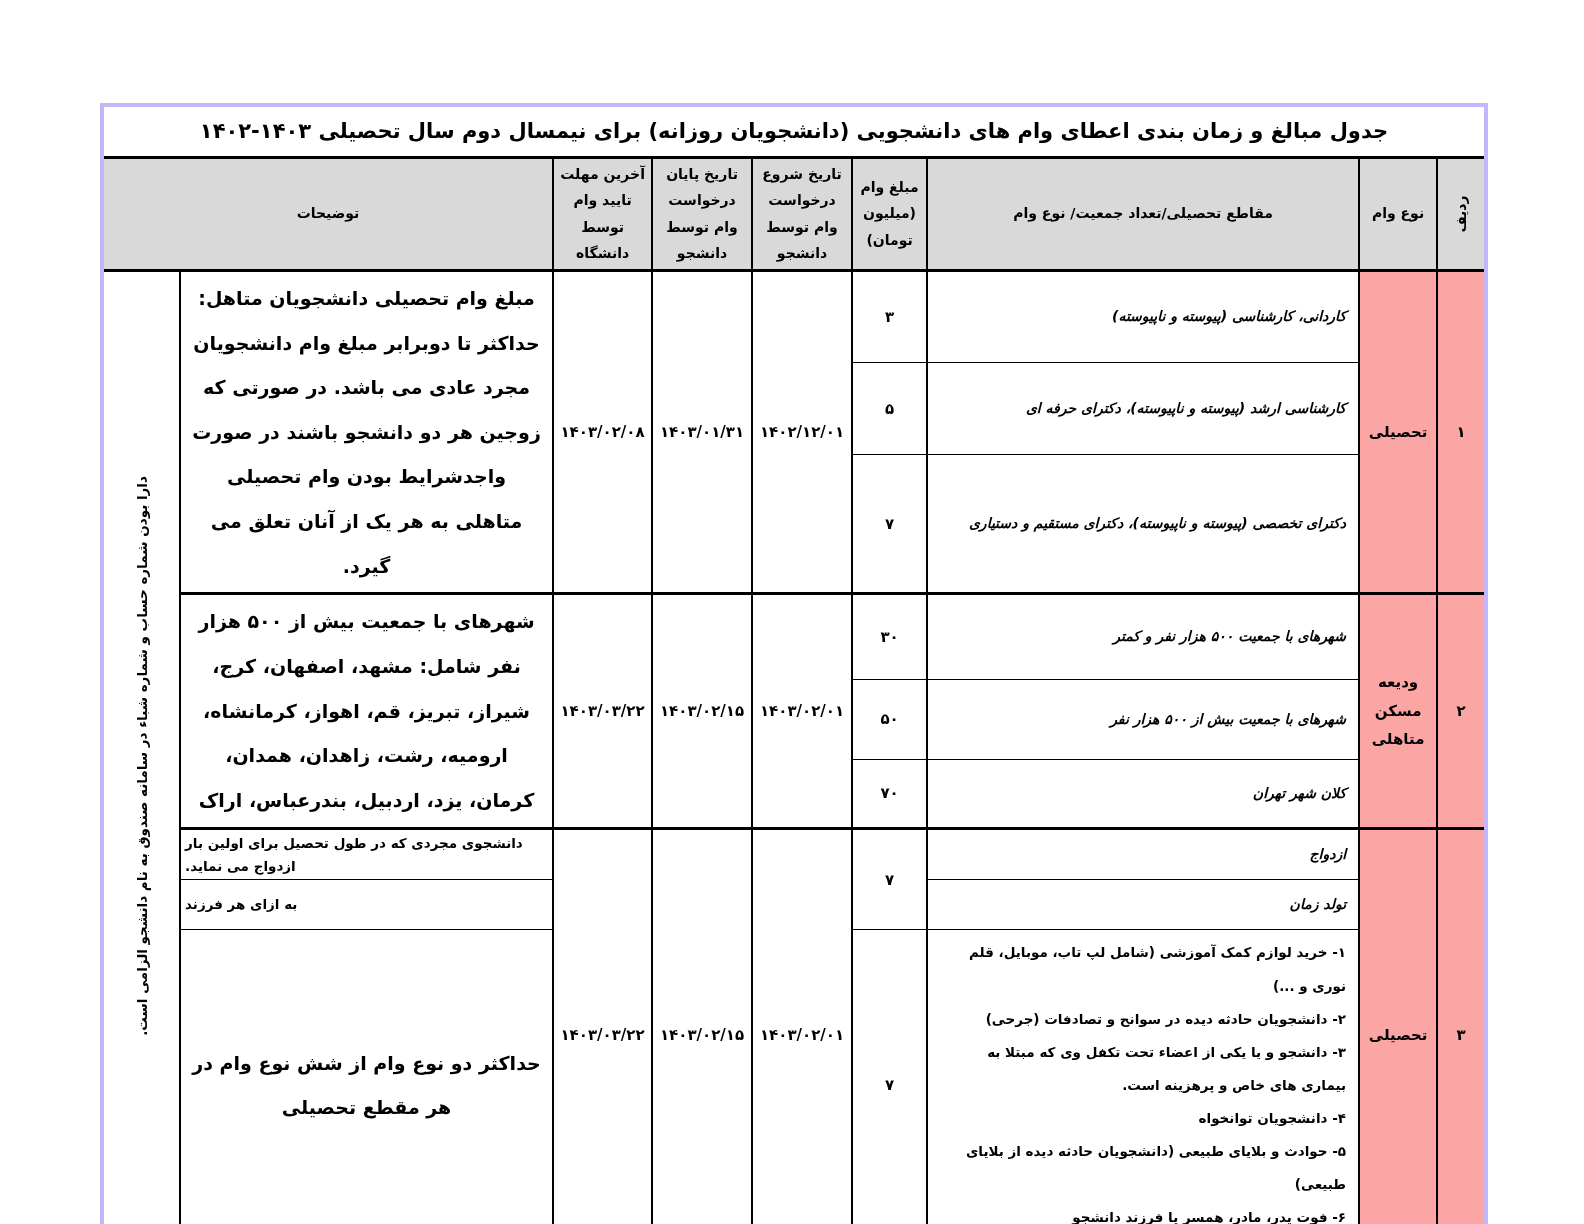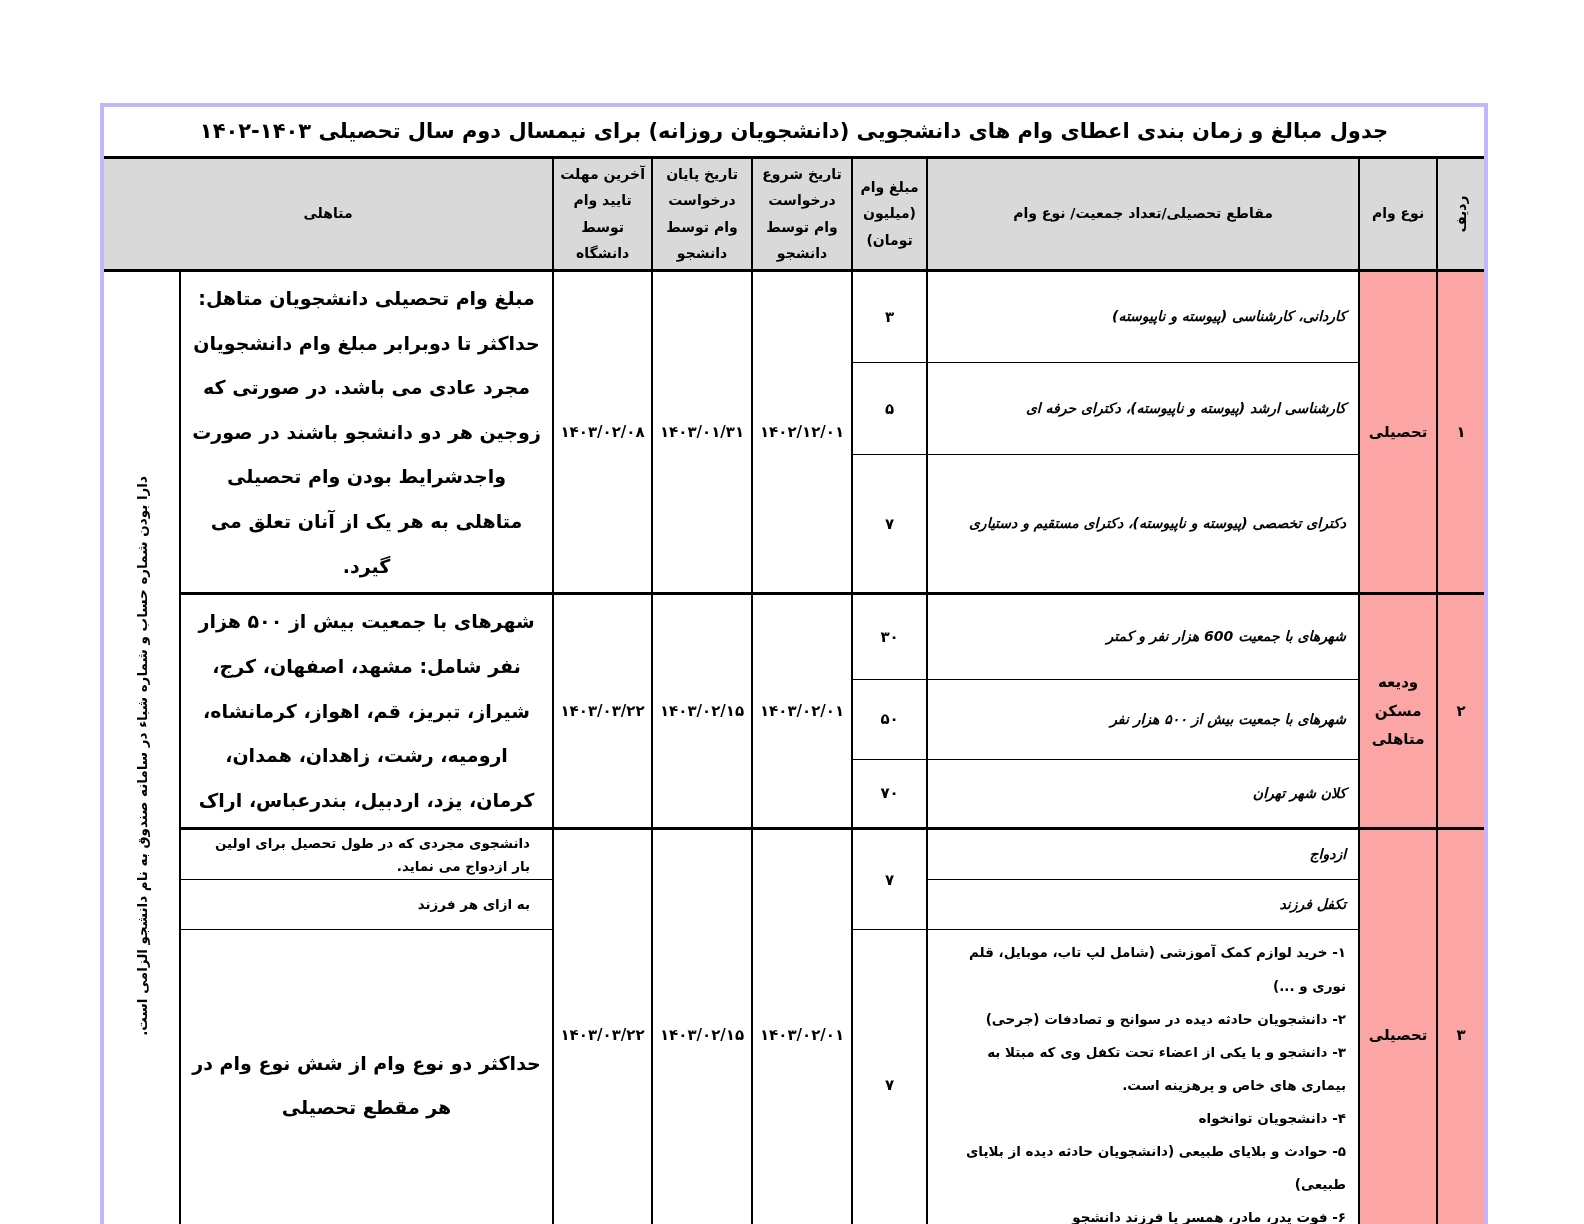--- a/index.html
+++ b/index.html
@@ -23,21 +23,21 @@
   }
   tr.bt1>td,tr.bt1>th{border-top:1px solid #000;}
   tr.bt3>td,tr.bt3>th{border-top:3px solid #000;}
   .title-cell{font-size:21px;text-align:center;background:#fff;padding:4px 10px;}
   th{background:#d9d9d9;font-size:14px;font-weight:bold;text-align:center;line-height:1.9;}
   td.gray{background:#fca5a5;font-size:15px;text-align:center;line-height:1.9;}
   td.level{font-size:14px;text-align:right;padding-right:12px;line-height:1.8;font-style:italic;}
   td.amount{font-size:15px;text-align:center;}
   td.date{font-size:15px;text-align:center;letter-spacing:1px;}
   td.note{font-size:19px;text-align:center;line-height:2.35;padding:4px 10px;}
-  td.note-sm{font-size:13.5px;text-align:right;line-height:1.7;padding:2px 22px;}
+  td.note-sm{font-size:13.5px;text-align:left;line-height:1.7;padding:2px 4px;}
   td.list-cell{font-size:13.5px;text-align:right;padding:6px 12px;margin-top:48px;}
   .list-line{line-height:2.45;}
   td.vnote{position:relative;background:#fff;}
   .rot{
     position:absolute;left:50%;top:50%;
     transform:translate(-50%,-50%) rotate(-90deg);
     white-space:nowrap;text-align:center;
   }
   .rot.side{width:700px;font-size:13.5px;}
   .rot.small{width:90px;font-size:14px;}
@@ -68,21 +68,21 @@
     <tr class="bt3" style="height:113px">
       <th class="rowno-h">
         <span class="rot small">ردیف</span>
       </th>
       <th>نوع وام</th>
       <th>مقاطع تحصیلی/تعداد جمعیت/ نوع وام</th>
       <th>مبلغ وام (میلیون تومان)</th>
       <th>تاریخ شروع درخواست وام توسط دانشجو</th>
       <th>تاریخ پایان درخواست وام توسط دانشجو</th>
       <th>آخرین مهلت تایید وام توسط دانشگاه</th>
-      <th colspan="2">متاهلی</th>
+      <th colspan="2">توضیحات</th>
     </tr>
 
     <tr class="bt3" style="height:49px">
       <td rowspan="3" class="gray">۱</td>
       <td rowspan="3" class="gray">تحصیلی</td>
       <td class="level">کاردانی، کارشناسی (پیوسته و ناپیوسته)</td>
       <td class="amount">۳</td>
       <td rowspan="3" class="date">۱۴۰۲/۱۲/۰۱</td>
       <td rowspan="3" class="date">۱۴۰۳/۰۱/۳۱</td>
       <td rowspan="3" class="date">۱۴۰۳/۰۲/۰۸</td>
@@ -96,21 +96,21 @@
       <td class="amount">۵</td>
     </tr>
     <tr class="bt1" style="height:74px">
       <td class="level">دکترای تخصصی (پیوسته و ناپیوسته)، دکترای مستقیم و دستیاری</td>
       <td class="amount">۷</td>
     </tr>
 
     <tr class="bt3" style="height:52px">
       <td rowspan="3" class="gray">۲</td>
       <td rowspan="3" class="gray">ودیعه مسکن متاهلی</td>
-      <td class="level">شهرهای با جمعیت 600 هزار نفر و کمتر</td>
+      <td class="level">شهرهای با جمعیت ۵۰۰ هزار نفر و کمتر</td>
       <td class="amount">۳۰</td>
       <td rowspan="3" class="date">۱۴۰۳/۰۲/۰۱</td>
       <td rowspan="3" class="date">۱۴۰۳/۰۲/۱۵</td>
       <td rowspan="3" class="date">۱۴۰۳/۰۳/۲۲</td>
       <td rowspan="3" class="note">شهرهای با جمعیت بیش از ۵۰۰ هزار نفر شامل: مشهد، اصفهان، کرج، شیراز، تبریز، قم، اهواز، کرمانشاه، ارومیه، رشت، زاهدان، همدان، کرمان، یزد، اردبیل، بندرعباس، اراک</td>
     </tr>
     <tr class="bt1" style="height:49px">
       <td class="level">شهرهای با جمعیت بیش از ۵۰۰ هزار نفر</td>
       <td class="amount">۵۰</td>
     </tr>
@@ -123,21 +123,21 @@
       <td rowspan="3" class="gray">۳</td>
       <td rowspan="3" class="gray">تحصیلی</td>
       <td class="level">ازدواج</td>
       <td rowspan="2" class="amount">۷</td>
       <td rowspan="3" class="date">۱۴۰۳/۰۲/۰۱</td>
       <td rowspan="3" class="date">۱۴۰۳/۰۲/۱۵</td>
       <td rowspan="3" class="date">۱۴۰۳/۰۳/۲۲</td>
       <td class="note-sm">دانشجوی مجردی که در طول تحصیل برای اولین بار ازدواج می نماید.</td>
     </tr>
     <tr class="bt1" style="height:50px">
-      <td class="level">تکفل فرزند</td>
+      <td class="level">تولد زمان</td>
       <td class="note-sm">به ازای هر فرزند</td>
     </tr>
     <tr class="bt1" style="height:306px">
       <td class="list-cell">
         <div class="list-line">۱- خرید لوازم کمک آموزشی (شامل لپ تاب، موبایل، قلم نوری و ...)</div>
         <div class="list-line">۲- دانشجویان حادثه دیده در سوانح و تصادفات (جرحی)</div>
         <div class="list-line">۳-  دانشجو و یا یکی از اعضاء تحت تکفل وی که مبتلا به بیماری های خاص و پرهزینه است.</div>
         <div class="list-line">۴- دانشجویان توانخواه</div>
         <div class="list-line">۵- حوادث و بلایای طبیعی (دانشجویان حادثه دیده از بلایای طبیعی)</div>
         <div class="list-line">۶- فوت پدر، مادر، همسر یا فرزند دانشجو</div>

